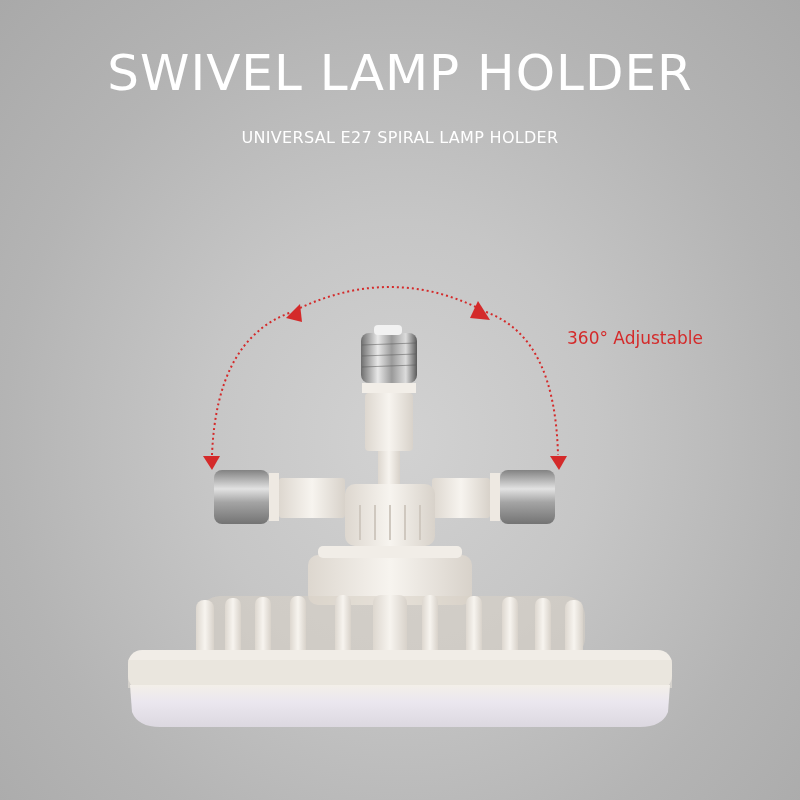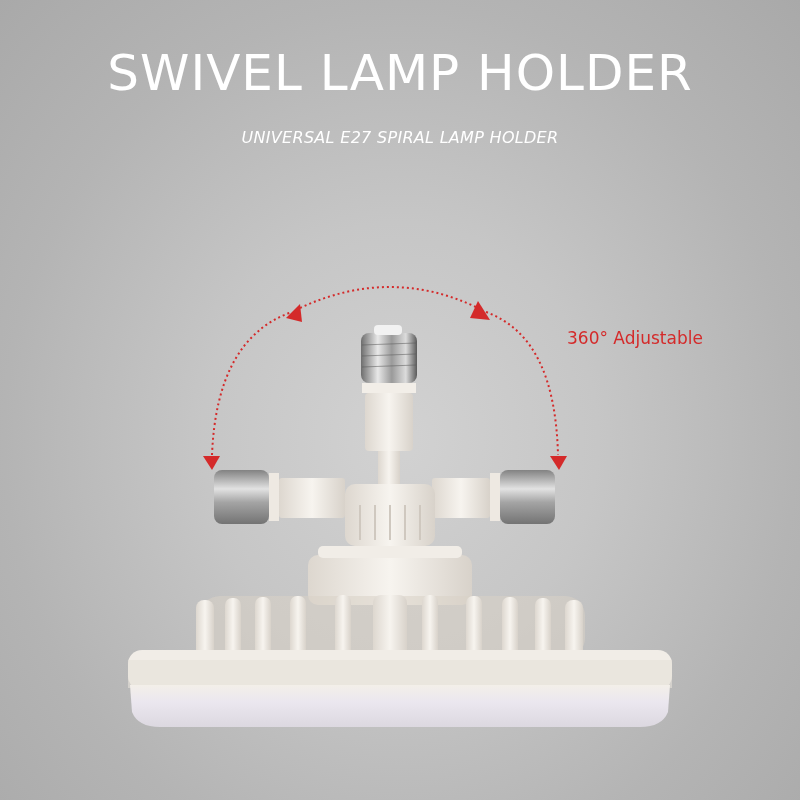--- a/index.html
+++ b/index.html
@@ -2,21 +2,21 @@
 <html><head>
 <meta charset="utf-8">
 <style>
   html,body{margin:0;padding:0;}
   body{width:800px;height:800px;overflow:hidden;font-family:"Liberation Sans",sans-serif;}
   .canvas{position:relative;width:800px;height:800px;
     background:radial-gradient(ellipse at 50% 55%, #d2d2d2 0%, #c6c6c6 35%, #b4b4b4 70%, #a9a9a9 100%);}
   .title{position:absolute;left:0;right:0;top:44px;text-align:center;color:#ffffff;
     font-family:"DejaVu Sans",sans-serif;font-size:50px;letter-spacing:1px;font-weight:400;}
   .subtitle{position:absolute;left:0;right:0;top:128px;text-align:center;color:#ffffff;
-    font-family:"DejaVu Sans",sans-serif;font-size:16px;letter-spacing:0.3px;font-style:italic;}
+    font-family:"DejaVu Sans",sans-serif;font-size:16px;letter-spacing:0.3px;}
   .badge{position:absolute;left:567px;top:328px;color:#d42a2a;font-family:"DejaVu Sans",sans-serif;font-size:17px;text-align:center;}
   svg{position:absolute;left:0;top:0;}
 </style>
 </head>
 <body>
 
 <div class="canvas">
   <div class="title">SWIVEL LAMP HOLDER</div>
   <div class="subtitle">UNIVERSAL E27 SPIRAL LAMP HOLDER</div>
   <div class="badge">360° Adjustable</div>

